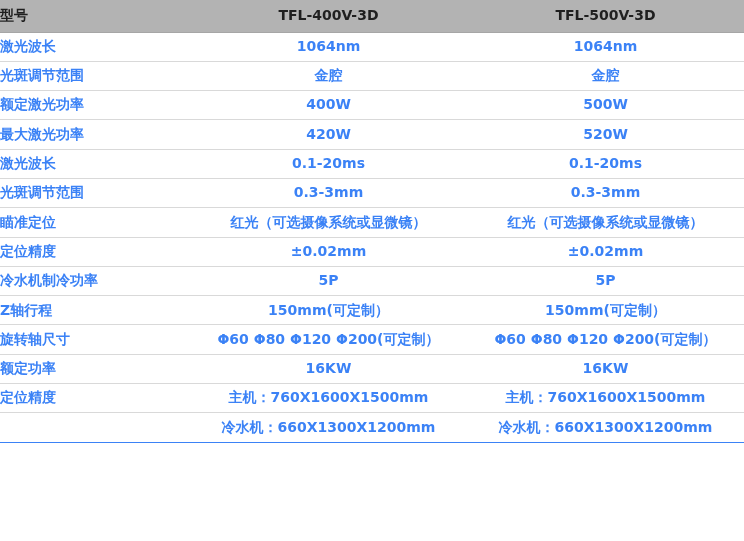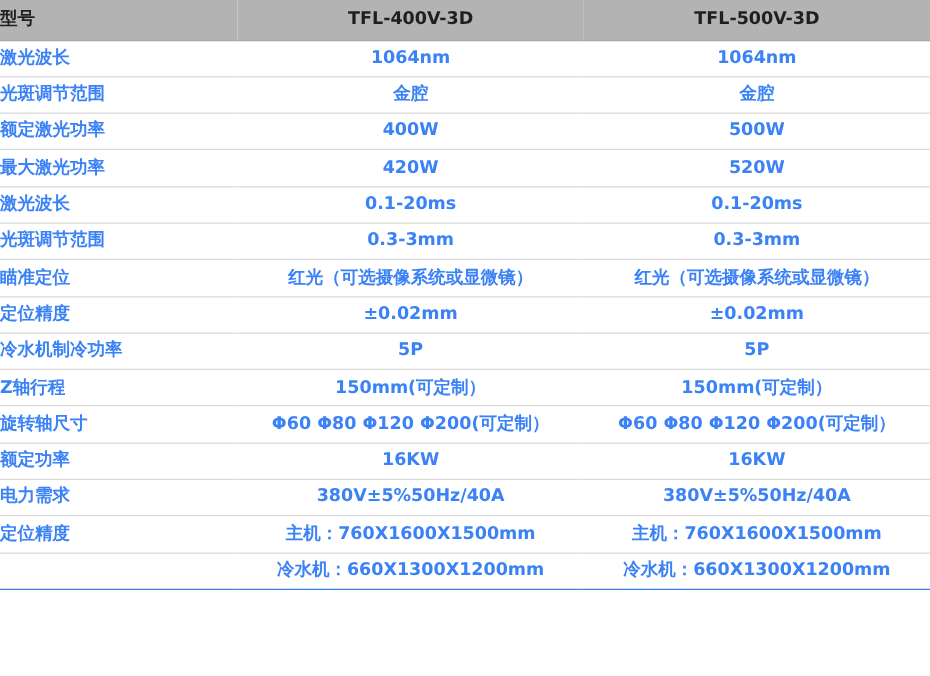--- a/index.html
+++ b/index.html
@@ -132,25 +132,20 @@
       <td class="cell-label">旋转轴尺寸</td>
       <td class="cell-val">Φ60 Φ80 Φ120 Φ200(可定制）</td>
       <td class="cell-val">Φ60 Φ80 Φ120 Φ200(可定制）</td>
     </tr>
     <tr>
       <td class="cell-label">额定功率</td>
       <td class="cell-val">16KW</td>
       <td class="cell-val">16KW</td>
     </tr>
     <tr>
-      <td class="cell-label">电力需求</td>
-      <td class="cell-val">380V±5%50Hz/40A</td>
-      <td class="cell-val">380V±5%50Hz/40A</td>
-    </tr>
-    <tr>
       <td class="cell-label">定位精度</td>
       <td class="cell-val">主机：760X1600X1500mm</td>
       <td class="cell-val">主机：760X1600X1500mm</td>
     </tr>
     <tr class="cont-row last-row">
       <td class="cell-label"></td>
       <td class="cell-val">冷水机：660X1300X1200mm</td>
       <td class="cell-val">冷水机：660X1300X1200mm</td>
     </tr>
   </tbody>

